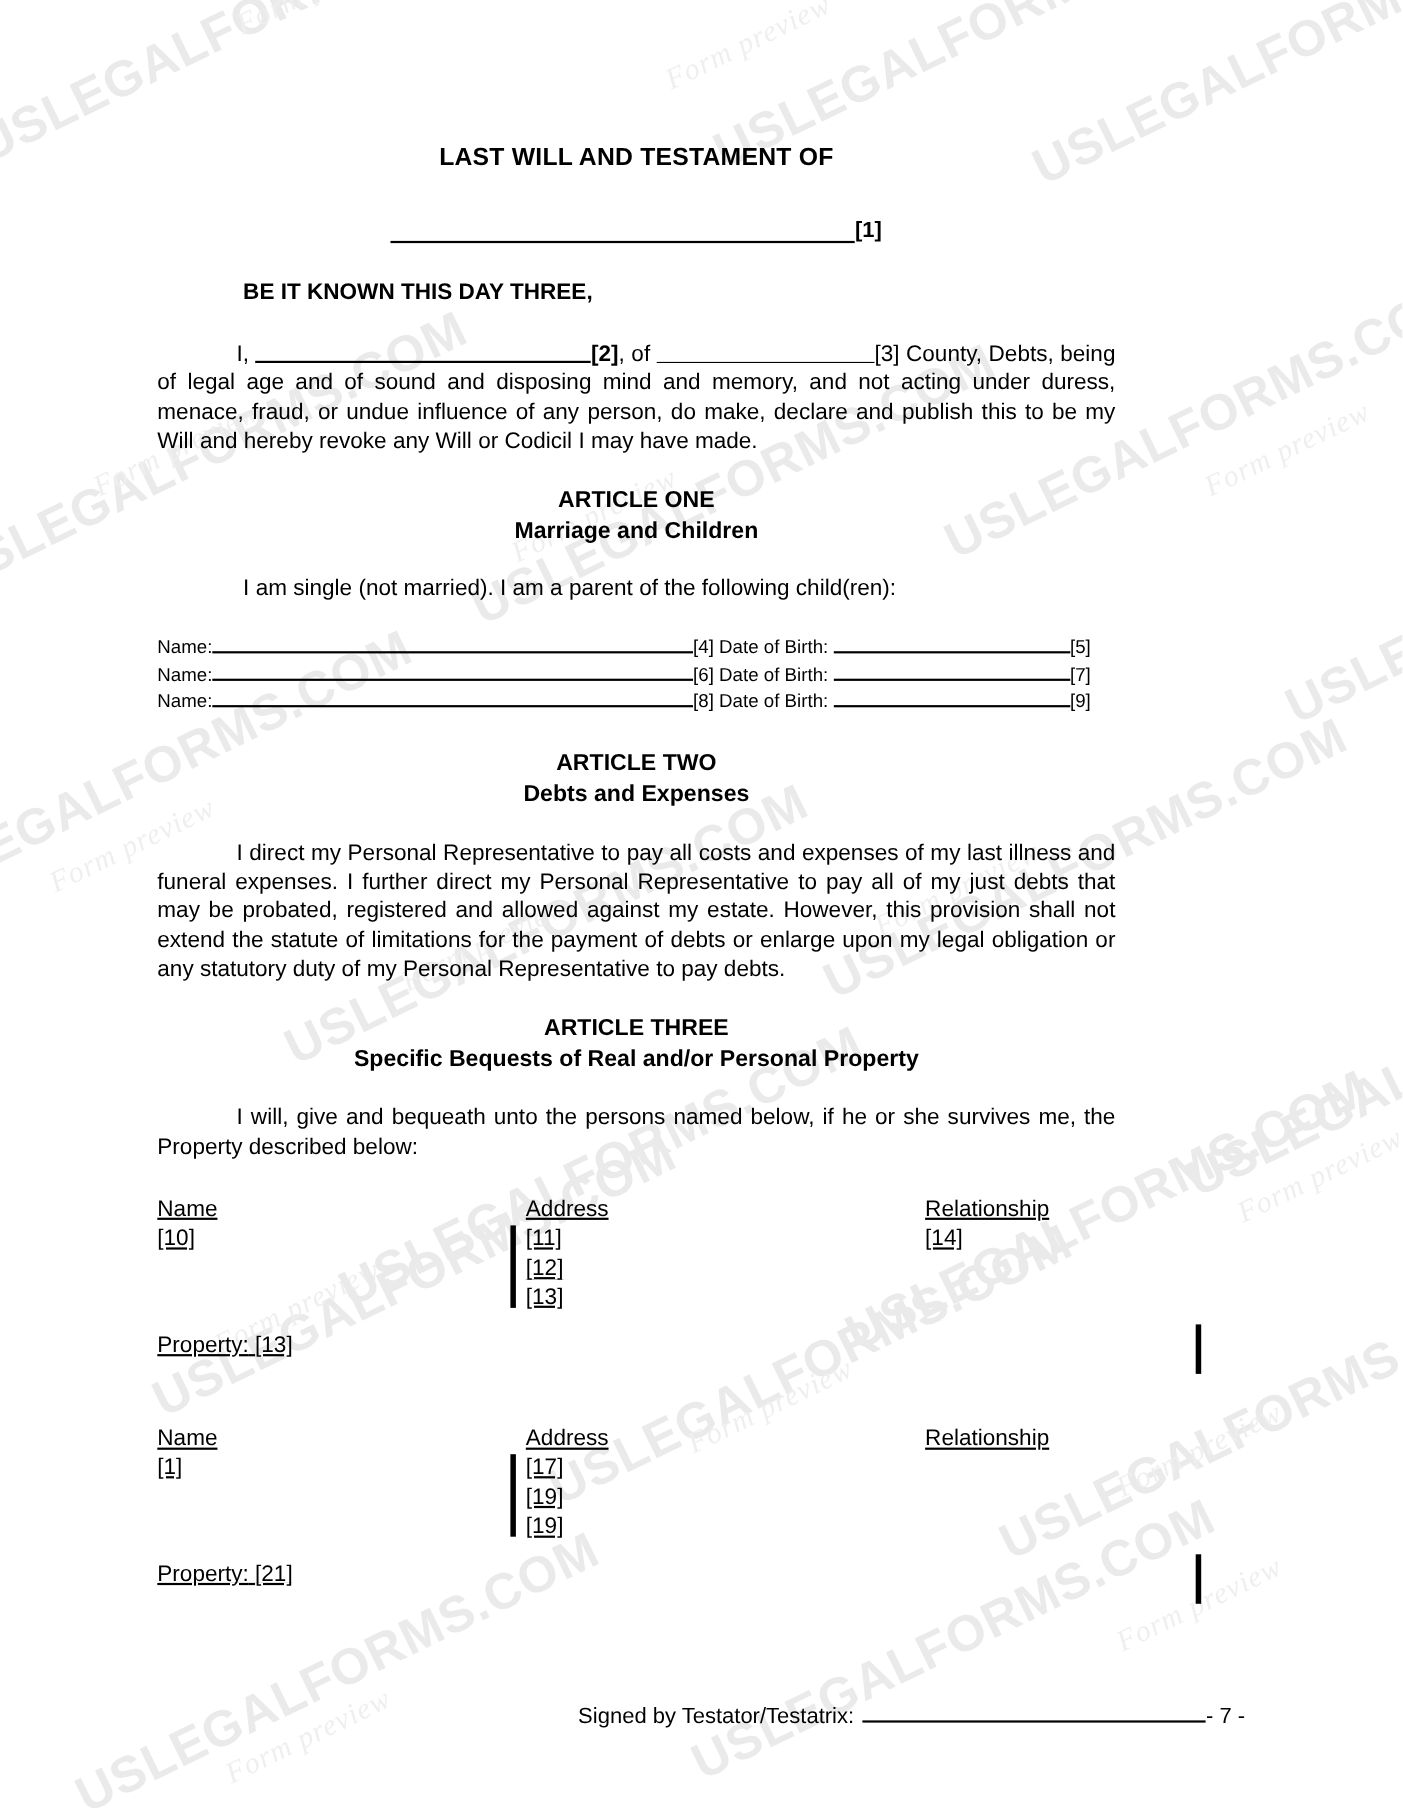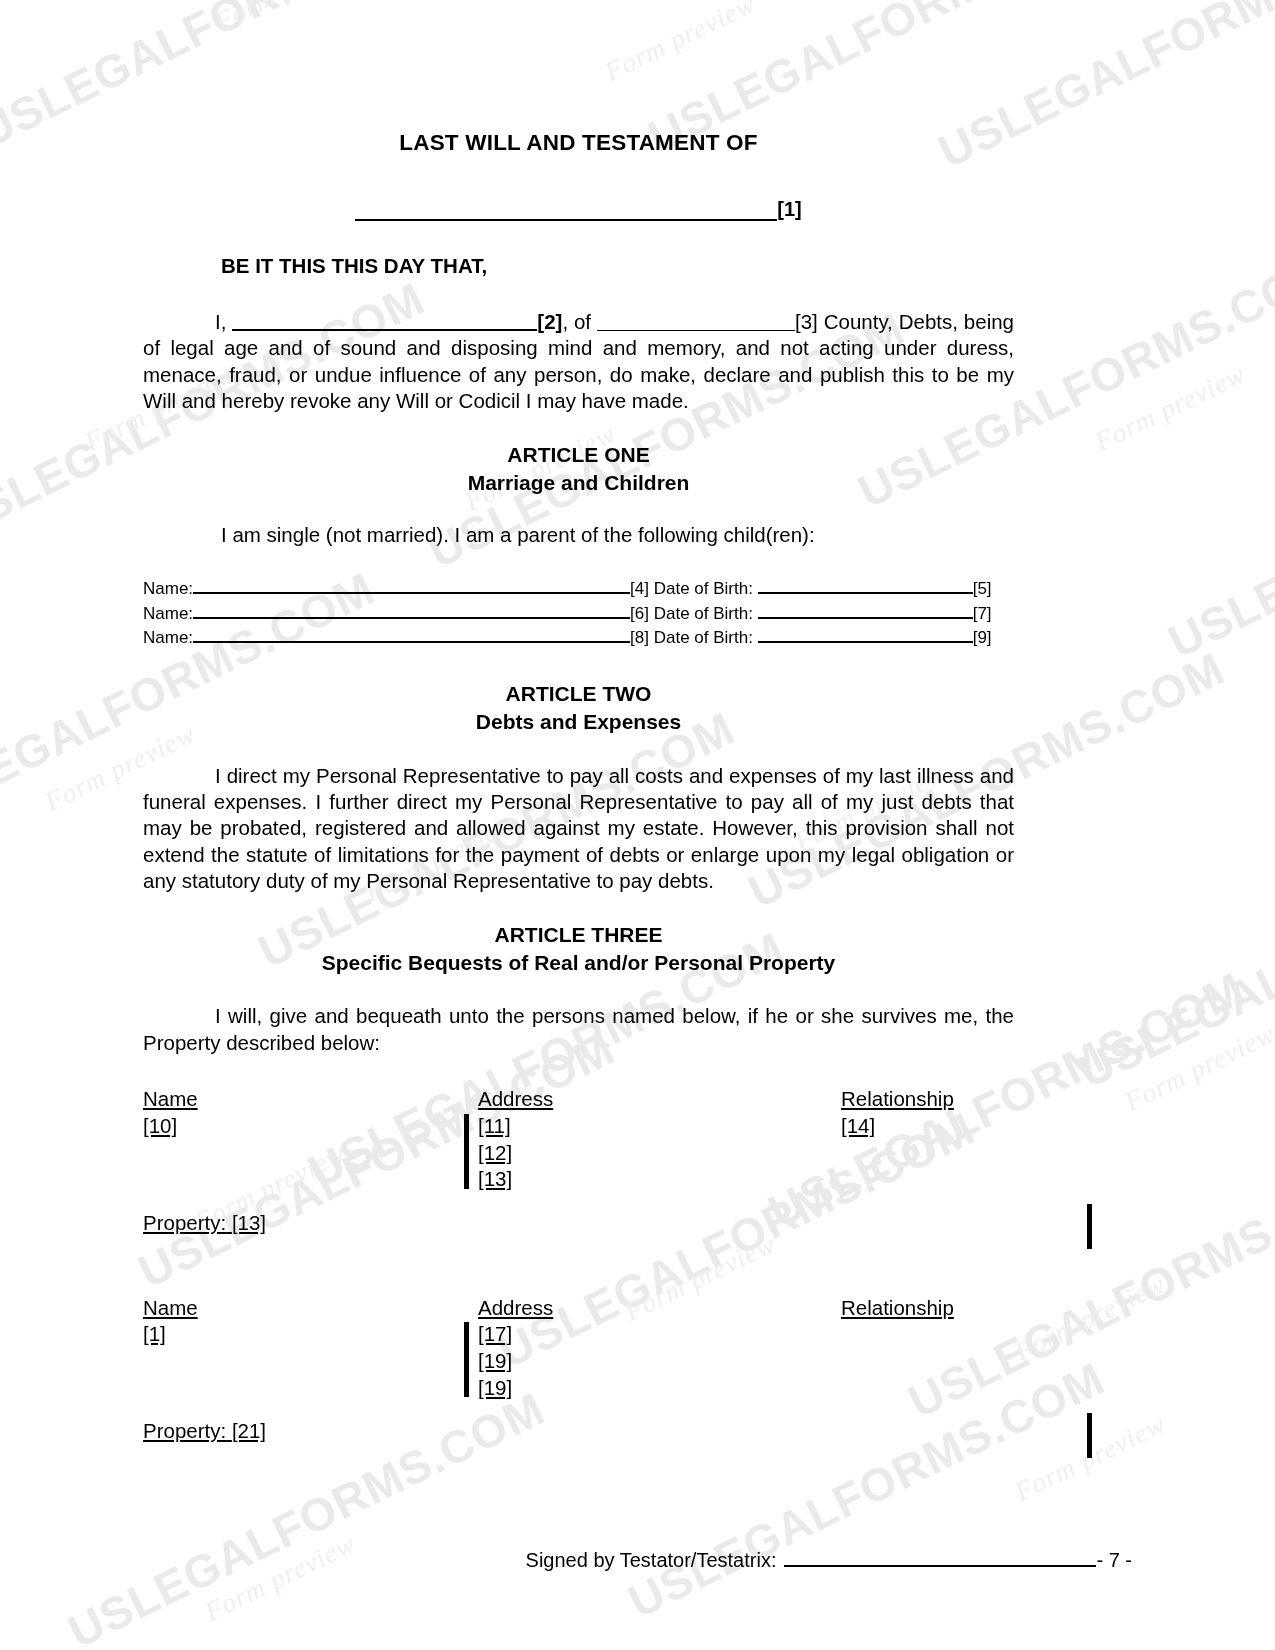--- a/index.html
+++ b/index.html
@@ -276,21 +276,21 @@
 
   <div class="content">
 
     <h1 class="doc-title">LAST WILL AND TESTAMENT OF</h1>
 
     <div class="title-blank-row">
       <span class="blank-long"></span>
         <span>[1]</span>
     </div>
 
-    <div class="be-it-known">BE IT THIS THIS DAY THAT,</div>
+    <div class="be-it-known">BE IT KNOWN THIS DAY THREE,</div>
 
     <p class="para first"><span class="indent"></span><span>I,</span>&nbsp;<span class="blank-inline-a"></span><span class="tagb">[2]</span><span>, of</span>&nbsp;<span class="blank-inline-b"></span><span>[3]</span>&nbsp;<span>County, Debts,</span>
       <span>being of legal age and of sound and disposing mind and memory, and not acting under duress, menace, fraud, or undue influence of any person, do make, declare and publish this to be my Will and hereby revoke any Will or Codicil I may have made.</span></p>
 
     <div class="gap-26"></div>
 
     <div class="article-head">
       <span>ARTICLE ONE</span>
       <span class="sub">Marriage and Children</span>
     </div>

